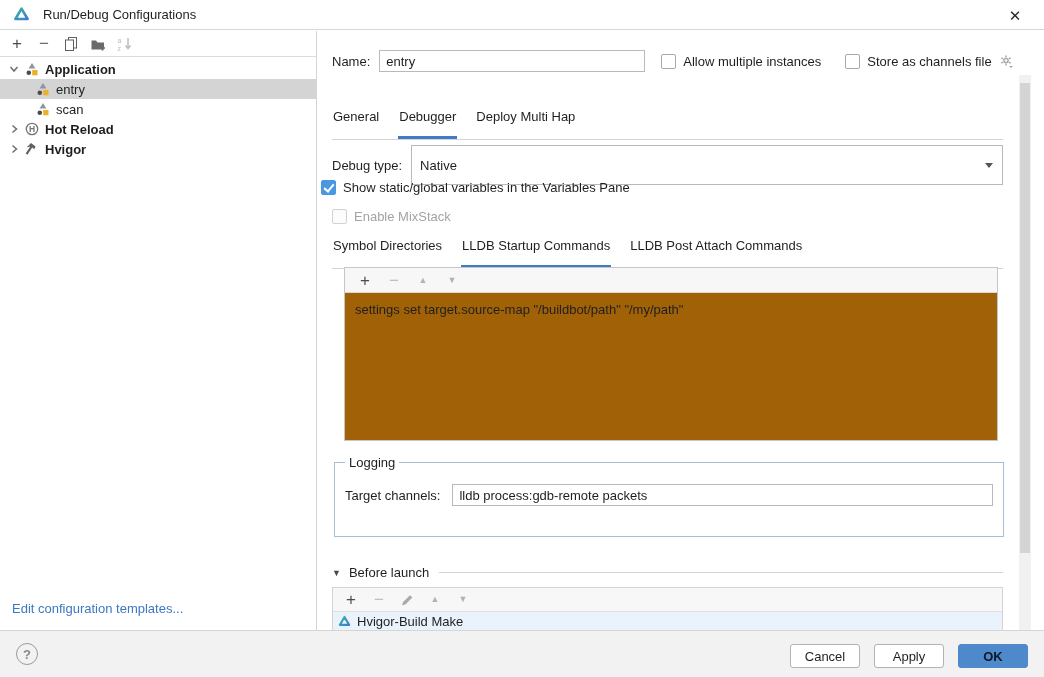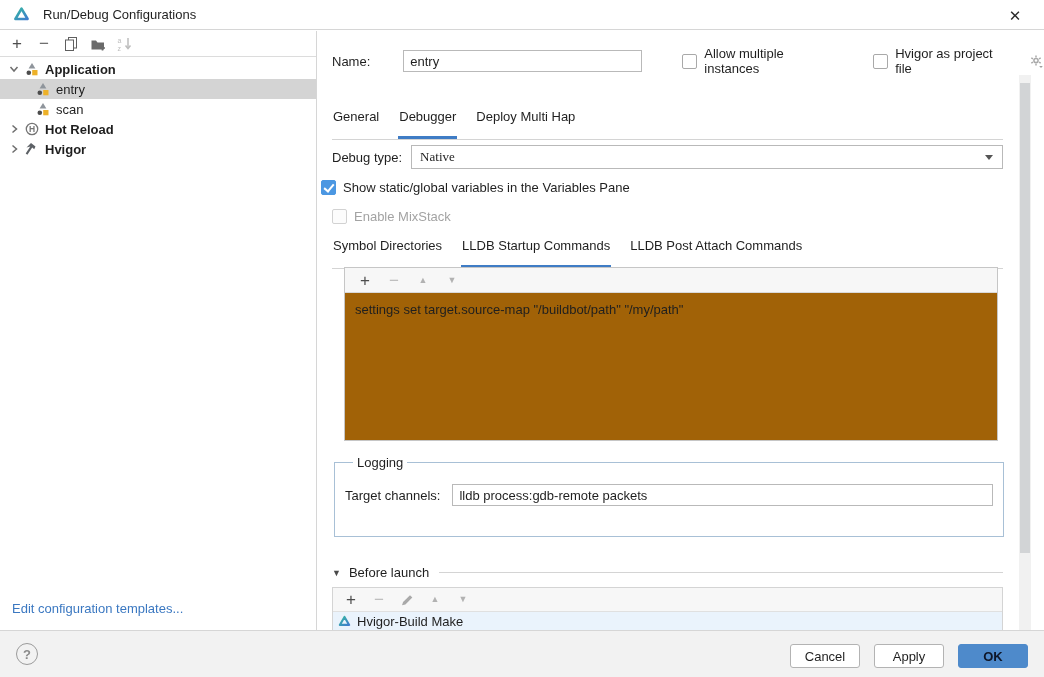--- a/index.html
+++ b/index.html
@@ -25,51 +25,51 @@
   .tree-row.selected { background:#d4d4d4; }
   .tree-row .chev { width:13px; margin-left:8px; margin-right:4px; display:flex; }
   .tree-row .child-indent { width:36px; }
   .tree-row .ticon { margin-right:6px; display:flex; }
   .tree-row .tlabel { font-size:13px; }
   .tree-row .tlabel.bold { font-weight:bold; }
   .edit-link { position:absolute; left:12px; bottom:14px; color:#3b78c1; font-size:13px; cursor:default; }
 
   
   .main { position:absolute; top:31px; left:318px; right:0; bottom:47px; background:#fff; }
-  .name-row { position:absolute; top:18px; left:14px; height:24px; display:flex; align-items:center;gap:24px; }
+  .name-row { position:absolute; top:18px; left:14px; height:24px; display:flex; align-items:center; }
   .field-label { margin-right:9px; }
   .text-input { height:22px; border:1px solid #b9b9b9; font-family:"Liberation Sans",sans-serif; font-size:13px; padding:0 6px; color:#1f1f1f; background:#fff; outline:none; }
   .name-input { width:266px; }
   .checkbox { width:15px; height:15px; border:1px solid #a9a9a9; border-radius:2px; background:#fff; flex:none; position:relative; }
   .checkbox.checked { background:#4b97e2; border-color:#4b97e2; }
   .checkbox.checked::after { content:""; position:absolute; left:4px; top:1px; width:4px; height:8px; border:solid #fff; border-width:0 2px 2px 0; transform:rotate(40deg); }
   .checkbox.disabled { border-color:#d2d2d2; background:#fcfcfc; }
   .cb-label { margin-left:7px; }
   .cb-label.disabled { color:#a3a3a3; }
   .cb-wrap { display:flex; align-items:center; }
 
   .tabstrip { position:absolute; left:14px; width:671px; border-bottom:1px solid #d4d4d4; display:flex; }
   .main-tabs { top:73px; }
   .lldb-tabs { top:202px; }
   .tab { font-size:13px; margin-right:18px; padding:5px 1px 7px 1px; }
   .tab.active { padding-bottom:12px; border-bottom:3px solid #3f7cc5; }
 
   .debug-row { position:absolute; top:114px; left:14px; width:671px; display:flex; align-items:center; }
-  .dropdown { flex:1; height:24px; border:1px solid #b9b9b9; background:#fff; display:flex; align-items:center; justify-content:space-between; padding:0 9px 0 8px;font-family:Liberation Serif, serif; }
+  .dropdown { flex:1; height:40px; border:1px solid #b9b9b9; background:#fff; display:flex; align-items:center; justify-content:space-between; padding:0 9px 0 8px; }
   .dd-arrow { width:0; height:0; border-left:4px solid transparent; border-right:4px solid transparent; border-top:5px solid #555; }
 
   .cb-row-static { position:absolute; top:149px; left:3px; }
   .cb-row-mix { position:absolute; top:178px; left:14px; }
 
   .cmd-box { position:absolute; top:236px; left:26px; width:654px; border:1px solid #c6c6c6; }
   .cmd-toolbar { height:25px; background:#f7f7f7; border-bottom:1px solid #d9d9d9; display:flex; align-items:center; gap:13px; padding-left:12px; }
   .cmd-content { height:147px; background:#a16207; padding:9px 10px; }
 
   .logging { position:absolute; top:424px; left:16px; width:670px; height:82px; border:1px solid #a8c0d6; padding:0 10px; }
-  .logging legend { margin-left:8px; padding:0 4px; font-size:13px; }
+  .logging legend { padding:0 4px; font-size:13px; }
   .logging-row { margin-top:14px; display:flex; align-items:center; }
   .logging-row .field-label { margin-right:12px; }
   .tc-input { flex:1; }
 
   .bl-header { position:absolute; top:534px; left:14px; width:671px; display:flex; align-items:center; }
   .bl-collapse { font-size:9px; color:#4a4a4a; margin-right:8px; }
   .bl-line { flex:1; height:1px; background:#d4d4d4; margin-left:10px; }
   .bl-box { position:absolute; top:556px; left:14px; width:671px; border:1px solid #d4d4d4; border-bottom:none; }
   .bl-toolbar { height:24px; background:#f7f7f7; border-bottom:1px solid #e0e0e0; display:flex; align-items:center; gap:12px; padding-left:10px; }
   .bl-item { height:18px; background:#eaf3fc; display:flex; align-items:center; padding-left:5px; gap:6px; }
@@ -206,21 +206,21 @@
 
     <div class="name-row">
       <span class="field-label">Name:</span>
       <input class="text-input name-input" value="entry" style="">
       <span class="cb-wrap" style="margin-left:16px">
         <span class="checkbox"></span>
         <span class="cb-label">Allow multiple instances</span>
       </span>
       <span class="cb-wrap" style="margin-left:24px">
         <span class="checkbox"></span>
-        <span class="cb-label">Hvigor as project file</span>
+        <span class="cb-label">Store as channels file</span>
       </span>
       <span style="margin-left:7px; display:flex">
         <svg width="15" height="15" viewBox="0 0 15 15">
             <g stroke="#aaaaaa" stroke-width="1.5" fill="none">
               <circle cx="7" cy="6.5" r="2.1"></circle>
               <path d="M7 1.6v2M7 9.4v2M2.3 3.8l1.7 1M10 8.2l1.7 1M2.3 9.2l1.7-1M10 4.8l1.7-1"></path>
             </g>
             <path d="M10.2 12h3.6l-1.8 2z" fill="#9e9e9e"></path>
           </svg>
       </span>

